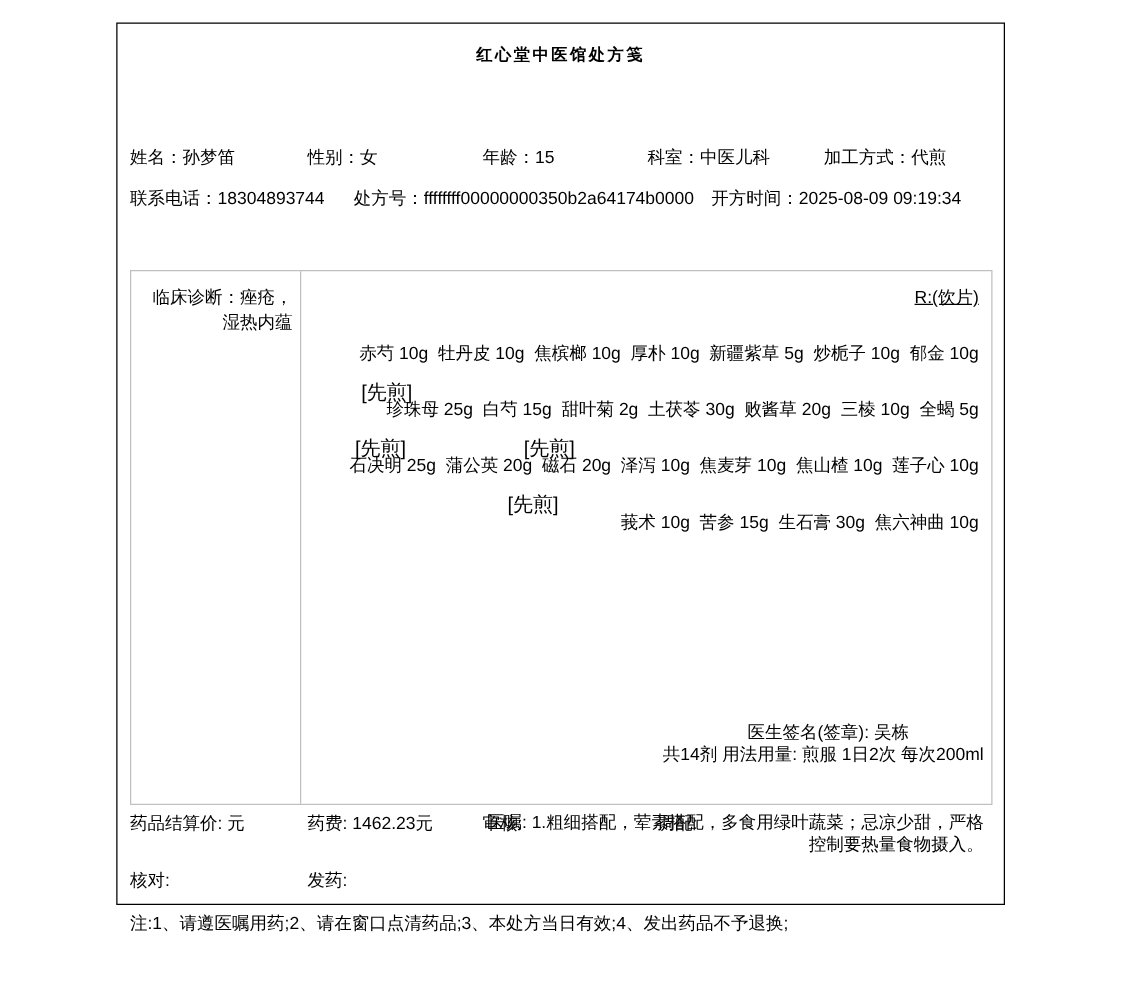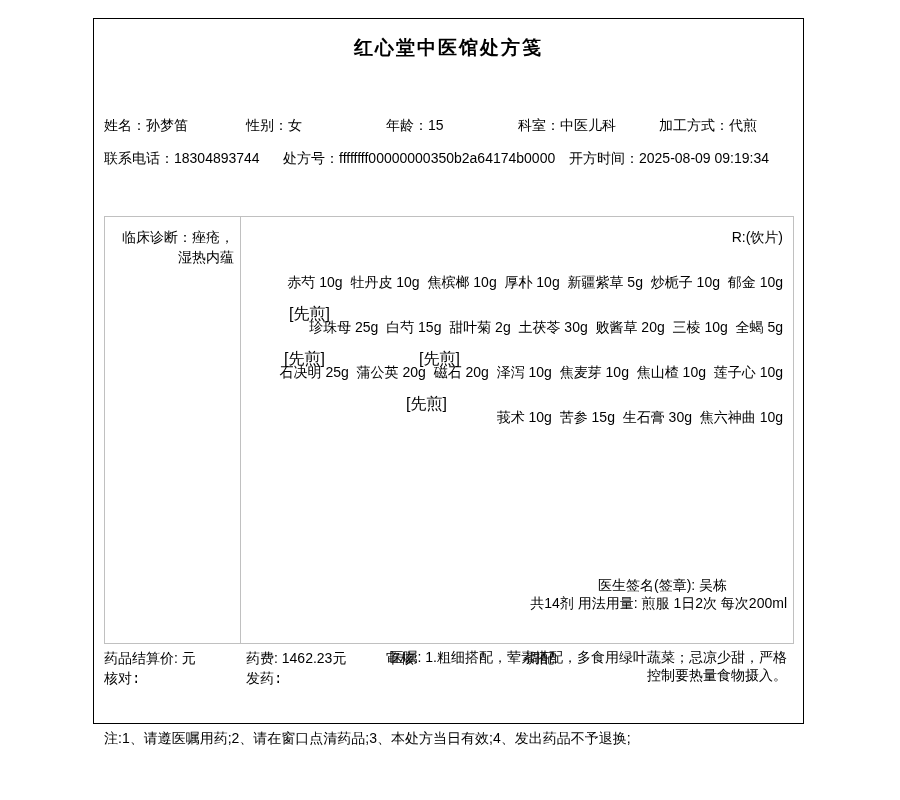--- a/index.html
+++ b/index.html
@@ -1,37 +1,37 @@
 <!DOCTYPE html>
 <html><head>
 <meta charset="utf-8">
 <style>
   * { margin:0; padding:0; box-sizing:border-box; }
   html,body { width:900px; height:800px; background:#ffffff; color:#000;
     font-family:"Liberation Sans","DejaVu Sans",sans-serif; font-size:14px; }
   .sheet { position:absolute; left:93px; top:18px; width:711px; height:706px;
     border:1.5px solid #000; background:#fff; }
-  .title { text-align:center; margin-top:16px; font-size:19px; font-weight:bold; letter-spacing:2px; }
+  .title { text-align:center; margin-top:16px; font-size:13px; font-weight:bold; letter-spacing:2px; }
   .row1 { top:98px; }
   .row2 { top:131px; }
   .field { position:absolute; white-space:pre; }
   .inner-box { position:absolute; left:10px; top:197px; width:690px; height:428px;
     border:1px solid #c0c0c0; display:flex;text-align:right; }
   .diag-col { width:136px; border-right:1px solid #c0c0c0; padding:10px 6px; line-height:20px; }
   .rx-col { flex:1; position:relative; padding:12px 10px 0 10px; }
-  .rx-header { height:17px; }
+  .rx-header { height:17px;text-decoration:underline; }
   .rx-group { margin-top:13px; }
   .rx-ann { position:relative; height:15px; font-size:16px; }
   .rx-ann .ann { position:absolute; top:0; white-space:pre; }
   .rx-text { height:17px; white-space:pre; }
   .usage-block { position:absolute; left:10px; top:359px; right:6px; line-height:18px; }
   .usage-line1 { position:relative; white-space:pre; }
   .doctor-sign { position:absolute; left:347px; top:0; white-space:pre; }
   .footer-row { position:absolute; white-space:pre; }
-  .fr-a { top:631px; } .fr-b { top:651px;font-family:Liberation Mono, monospace; } .fr-c { top:711px; }
+  .fr-a { top:631px; } .fr-b { top:677px; } .fr-c { top:711px; }
   .l10 { left:10px; } .l152 { left:152px; } .l292 { left:292px; } .l424 { left:424px; }
   .l432 { left:432px; } .l565 { left:565px; } .l189 { left:189px; } .l475 { left:475px; }
 </style>
 </head>
 <body>
 
 <div class="sheet">
 
   <div class="title">红心堂中医馆处方笺</div>
 

